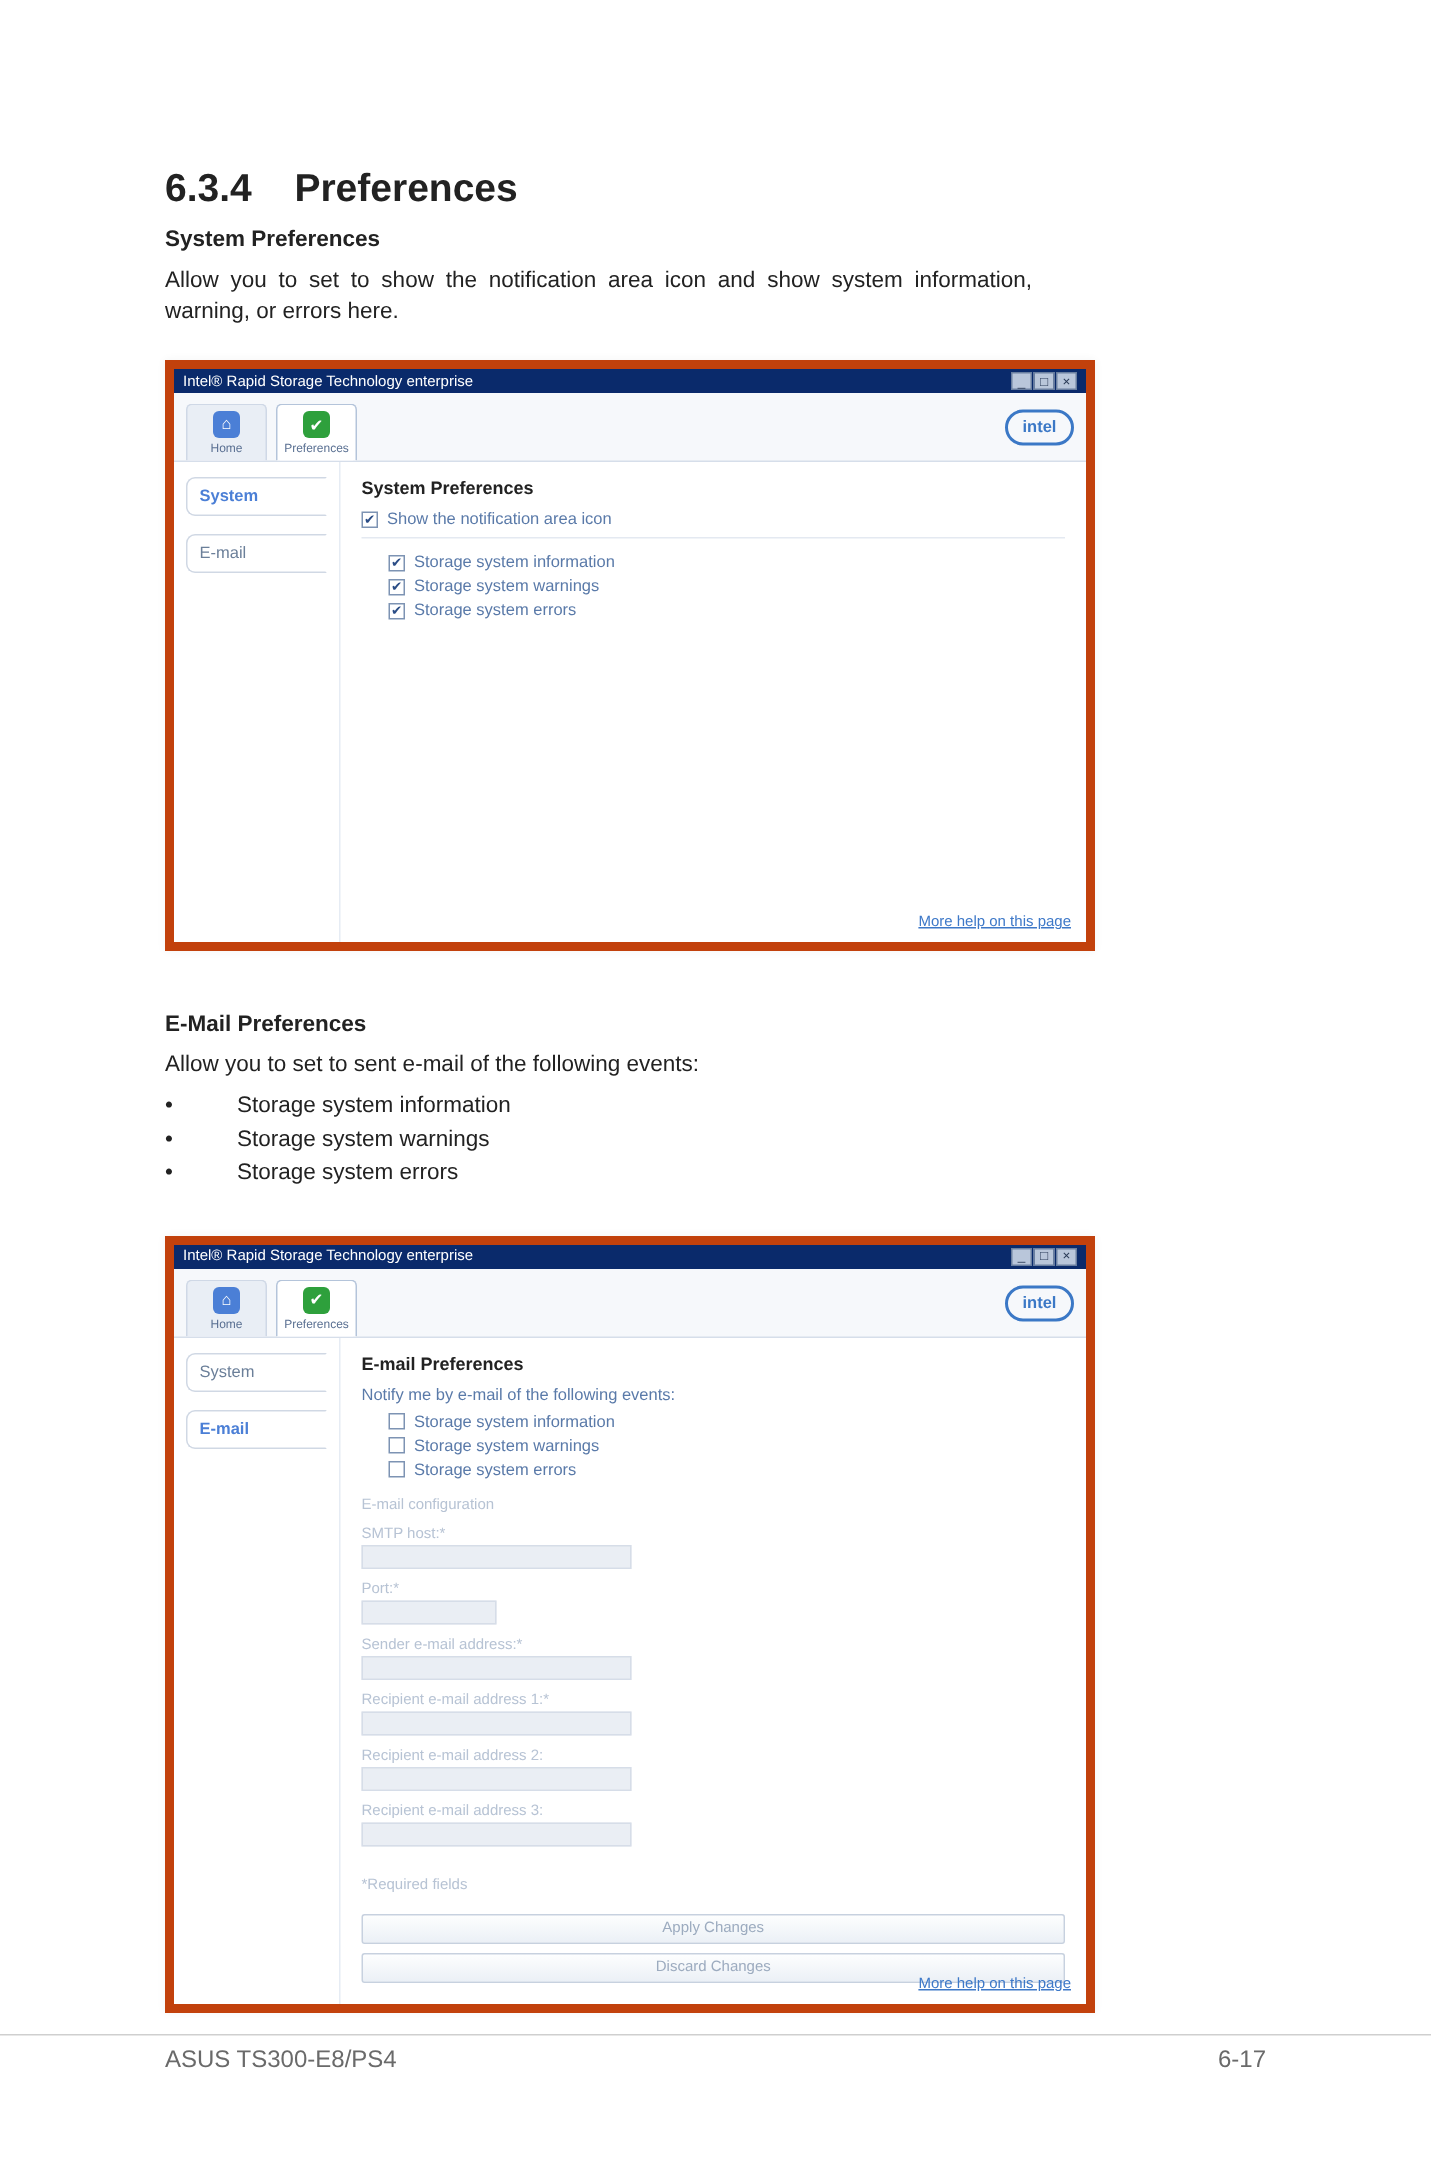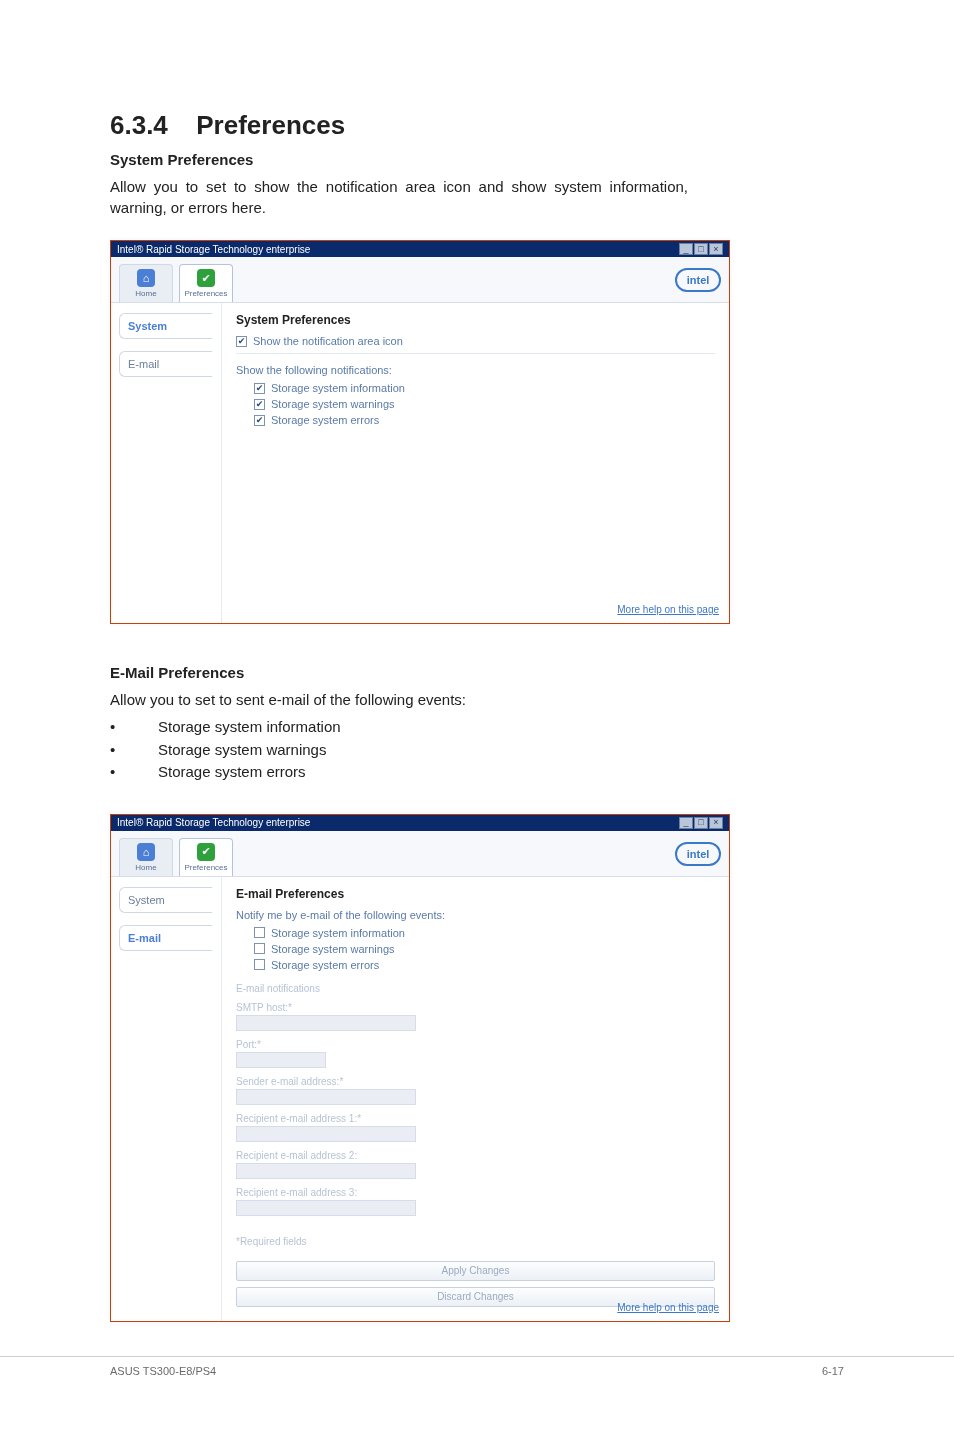--- a/index.html
+++ b/index.html
@@ -4,21 +4,21 @@
 <style>
   * { margin: 0; padding: 0; box-sizing: border-box; }
   html, body { width: 954px; height: 1438px; background: #ffffff; font-family: Arial, Helvetica, sans-serif; color: #222; }
   .page { padding: 110px 82px 0 110px; width: 770px; }
 
   .h-section-num { font-size: 26px; font-weight: 700; display: inline-block; margin-right: 24px; }
   .h-section-title { font-size: 26px; font-weight: 700; display: inline-block; }
   .subhead { font-size: 15px; font-weight: 700; margin-top: 10px; }
   .para { font-size: 15px; line-height: 1.4; margin-top: 8px; text-align: justify; }
 
-  .ui-window { width: 620px; margin: 22px auto 0 auto; border: 1px solid #c2410c; background: #ffffff; box-shadow: 0 0 6px rgba(0,0,0,0.05); }
+  .ui-window { width: 620px; margin: 22px auto 0 auto; border: 6px solid #c2410c; background: #ffffff; box-shadow: 0 0 6px rgba(0,0,0,0.05); }
   .titlebar { background: #0a2a6b; color: #fff; font-size: 10px; padding: 2px 6px; display: flex; justify-content: space-between; align-items: center; }
   .titlebar .winbtns { display: flex; gap: 1px; }
   .winbtn { width: 14px; height: 12px; background: #b9c6da; border: 1px solid #6a7fa0; display: flex; align-items: center; justify-content: center; color: #2b3b57; font-size: 9px; line-height: 1; }
 
   .topbar { height: 46px; border-bottom: 1px solid #d6deea; display: flex; align-items: flex-end; padding: 0 8px; background: #f6f8fb; }
   .tabrow { display: flex; gap: 6px; align-items: flex-end; flex: 1; }
   .tab { width: 54px; height: 38px; background: #e9eef5; border: 1px solid #cfd8e6; border-bottom: none; border-radius: 4px 4px 0 0; display: flex; flex-direction: column; align-items: center; justify-content: center; gap: 2px; font-size: 8px; color: #5a7092; }
   .tab.active { background: #ffffff; border-color: #b4c4da; }
   .tab .tab-icon { width: 18px; height: 18px; border-radius: 4px; display: flex; align-items: center; justify-content: center; color: #fff; font-size: 11px; }
   .tab .icon-blue { background: #4b7fd6; }
@@ -46,21 +46,21 @@
   .btn { min-width: 72px; height: 20px; border: 1px solid #c7d1df; background: linear-gradient(#fdfefe,#ebf0f6); font-size: 10px; color: #9cabbf; display: inline-flex; align-items: center; justify-content: center; border-radius: 2px; }
 
   .footerlink { position: absolute; right: 10px; bottom: 8px; font-size: 10px; color: #3d78c8; text-decoration: underline; }
 
   .second-block { margin-top: 40px; }
 
   ul.bullets { list-style: none; margin-top: 6px; }
   ul.bullets li { font-size: 15px; padding-left: 48px; position: relative; line-height: 1.5; }
   ul.bullets li::before { content: "•"; position: absolute; left: 0; }
 
-  .bottombar { width: 954px; border-top: 1px solid #cfcfcf; padding: 8px 110px 0 110px; display: flex; justify-content: space-between; color: #6a6a6a; font-size: 11px; position: absolute; top: 1356px; left: 0; }
+  .bottombar { width: 954px; border-top: 1px solid #cfcfcf; padding: 8px 110px 0 110px; display: flex; justify-content: space-between; color: #6a6a6a; font-size: 16px; position: absolute; top: 1356px; left: 0; }
 
   .hr { height: 1px; background: #e4e9f1; margin: 6px 0 10px 0; }
 
   .email-content { min-height: 420px; }
 </style>
 </head>
 <body>
 
 <div class="page">
   <div>
@@ -100,23 +100,20 @@
         <div class="sidetab active"><span>System</span></div>
         <div class="sidetab unsel"><span>E-mail</span></div>
       </div>
       <div class="content">
         <h4>System Preferences</h4>
         <div class="chk-row">
             <span class="chk">✔</span>
             <span>Show the notification area icon</span>
           </div>
         <div class="hr"></div>
-        <div class="chk-row" style="color:#5a7aa9;">
-            <span>Show the following notifications:</span>
-          </div>
         <div class="sublist">
           <div class="chk-row">
               <span class="chk">✔</span>
               <span>Storage system information</span>
             </div>
           <div class="chk-row">
               <span class="chk">✔</span>
               <span>Storage system warnings</span>
             </div>
           <div class="chk-row">
@@ -181,21 +178,21 @@
           <div class="chk-row">
               <span class="chk"></span>
               <span>Storage system warnings</span>
             </div>
           <div class="chk-row">
               <span class="chk"></span>
               <span>Storage system errors</span>
             </div>
         </div>
 
-        <div class="form-label" style="margin-top:12px;">E-mail notifications</div>
+        <div class="form-label" style="margin-top:12px;">E-mail configuration</div>
         <div class="form-label">SMTP host:*</div>
         <div class="form-input disabled"></div>
 
         <div class="form-label">Port:*</div>
         <div class="form-input disabled" style="width:90px;"></div>
 
         <div class="form-label">Sender e-mail address:*</div>
         <div class="form-input disabled"></div>
 
         <div class="form-label">Recipient e-mail address 1:*</div>

